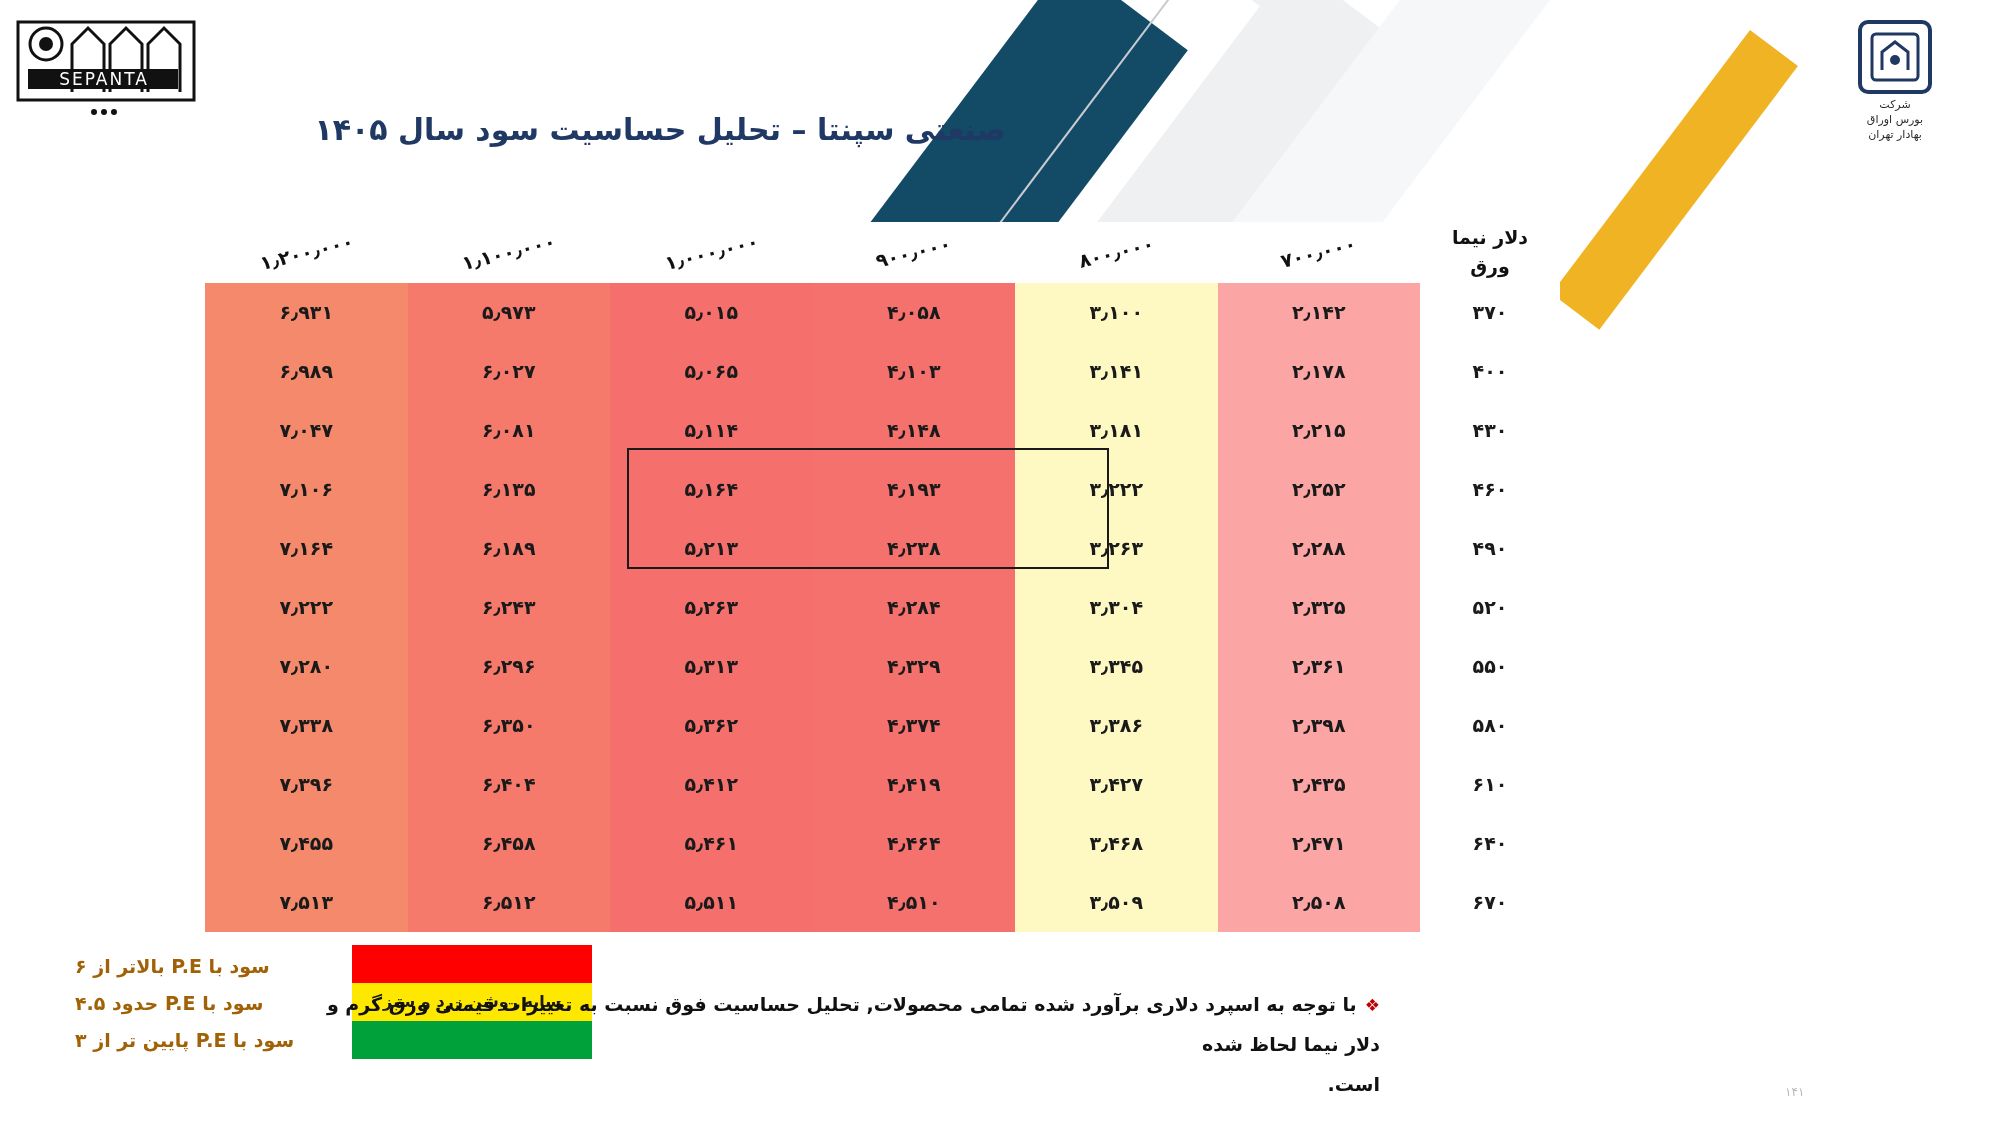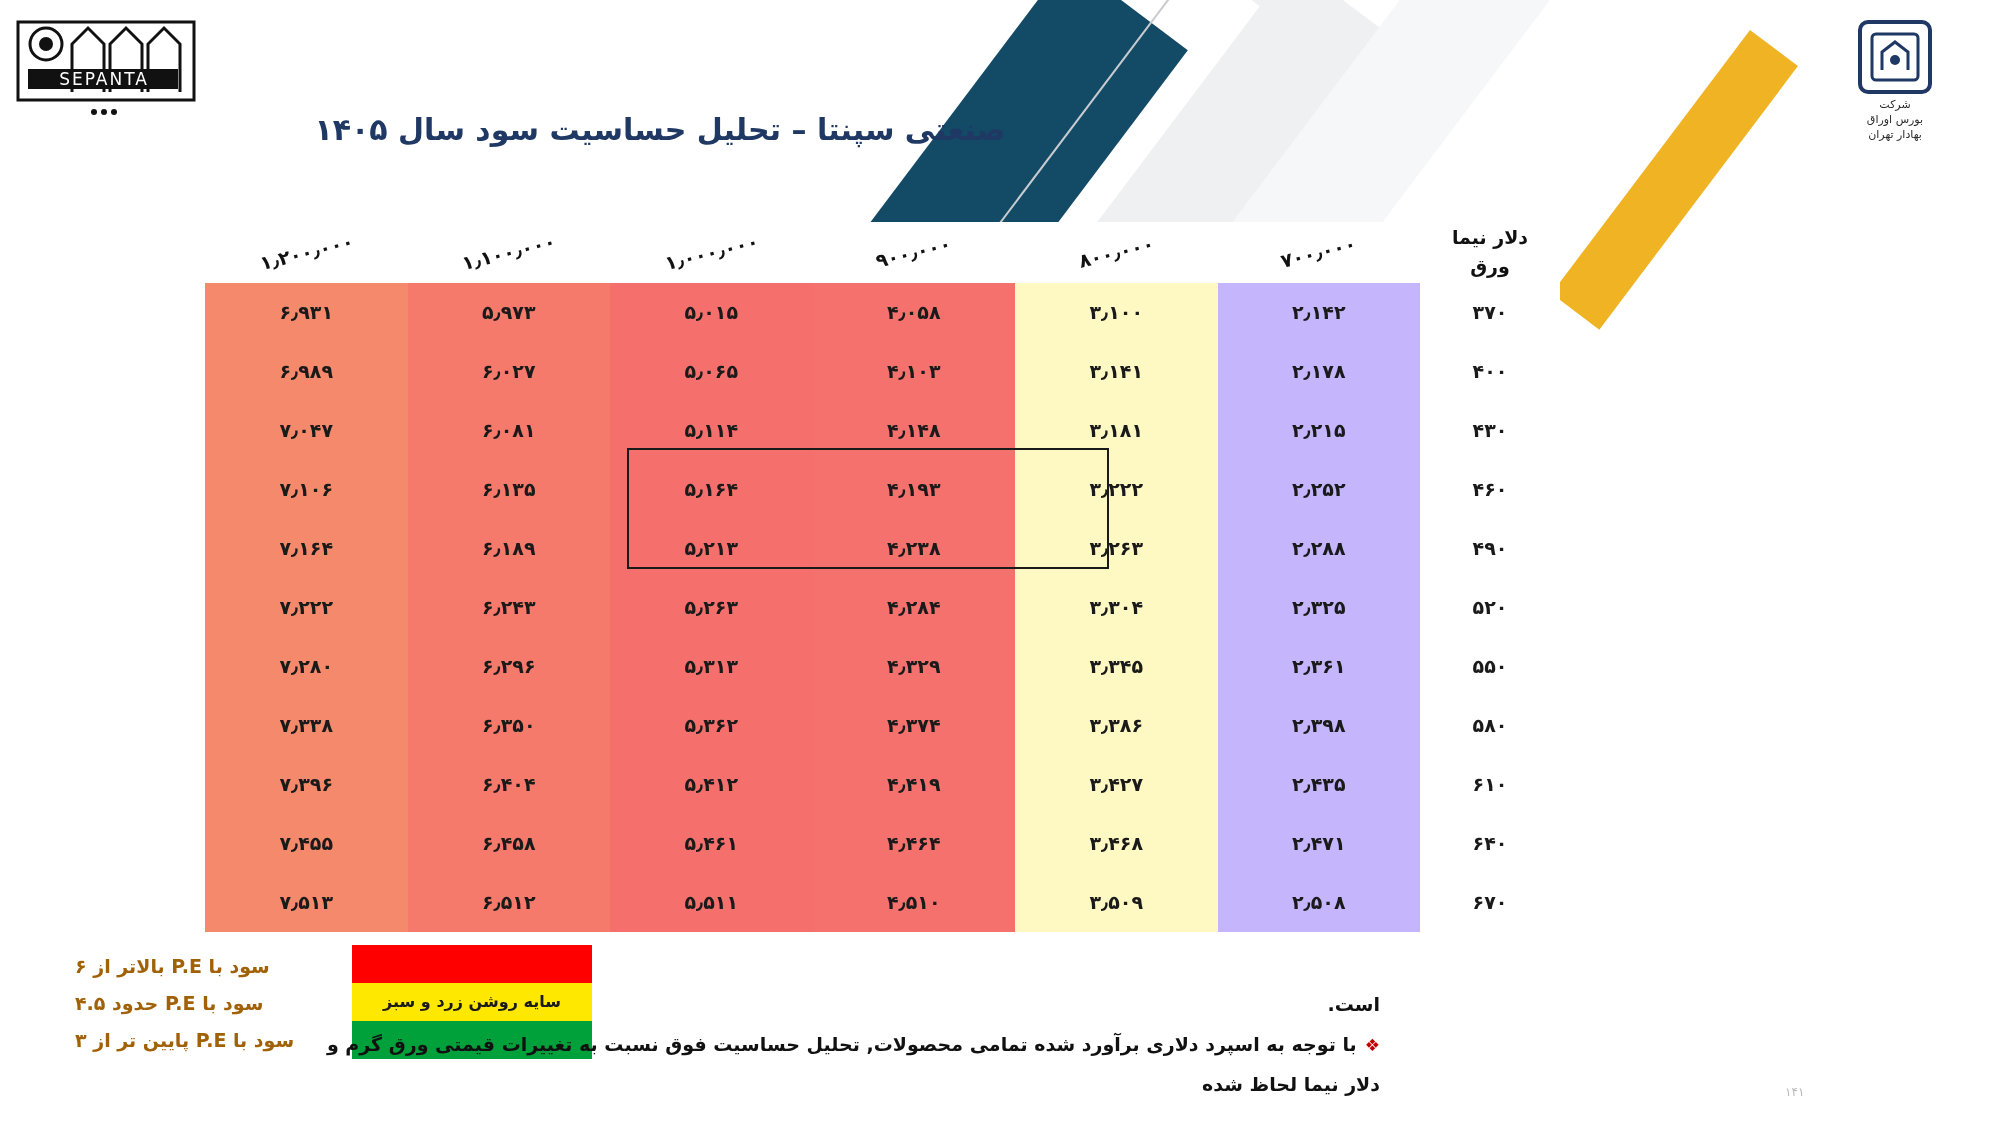--- a/index.html
+++ b/index.html
@@ -165,21 +165,21 @@
     color: #111;
     margin-top: 19px;
   }
   .rowhead {
     width: 138px;
     background: #ffffff;
     font-size: 19px;
     font-weight: bold;
   }
   
-  .c0 { background: #c4b5fd; }  
+  .c0 { background: #fca5a5; }  
   .c1 { background: #fef9c3; }
   .c2 { background: #f5716d; }
   .c3 { background: #f5706c; }
   .c4 { background: #f67a6c; }
   .c5 { background: #f48a6b; margin-top: 40px; }
 
   
   .sel-box {
     position: absolute;
     border: 2px solid #1a1a1a;
@@ -439,19 +439,19 @@
   </div>
 </div>
 
 <div class="legend-texts">
   <div>سود با P.E بالاتر از ۶</div>
   <div>سود با P.E حدود ۴.۵</div>
   <div>سود با P.E پایین تر از ۳</div>
 </div>
 
 <div class="footnote">
-  <div>است.</div>
   <div>
     <span class="bullet">❖</span><span>با توجه به اسپرد دلاری برآورد شده تمامی محصولات, تحلیل حساسیت فوق نسبت به تغییرات قیمتی ورق گرم و دلار نیما لحاظ شده</span>
   </div>
+  <div>است.</div>
 </div>
 
 <div class="page-num">۱۴۱</div>
 
 </body></html>

